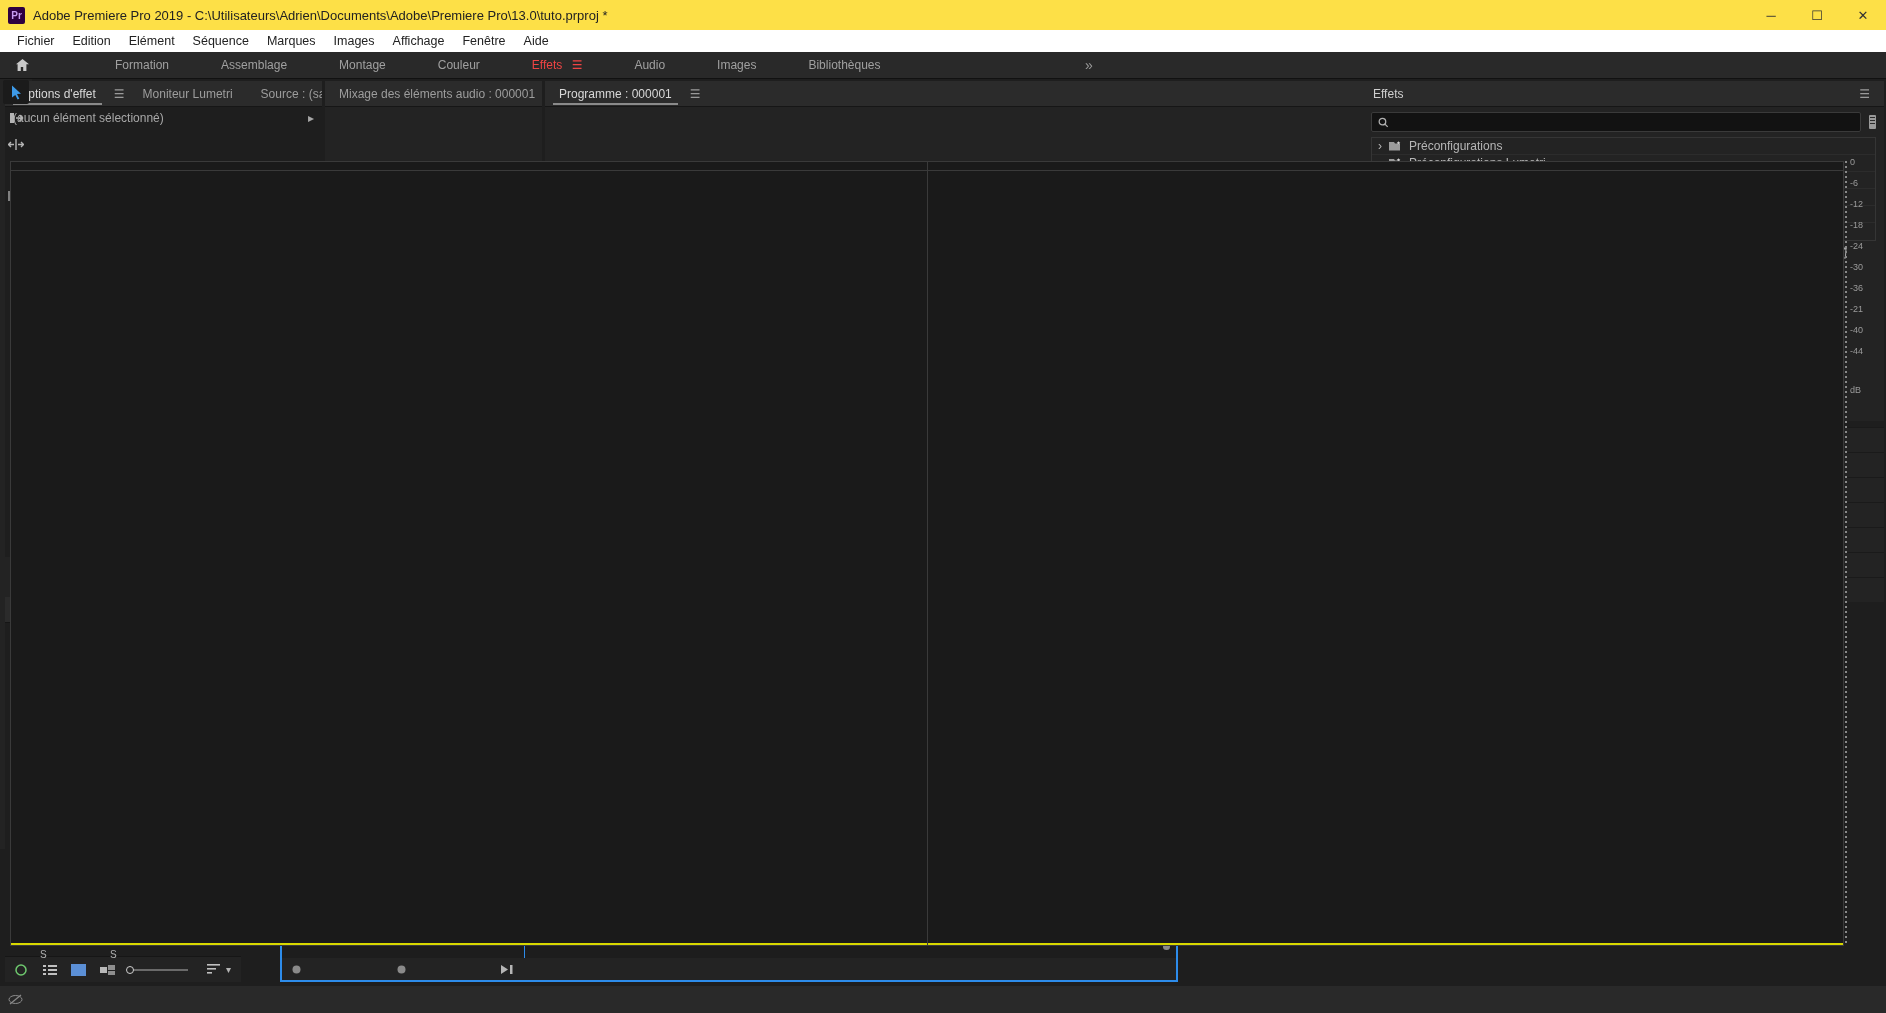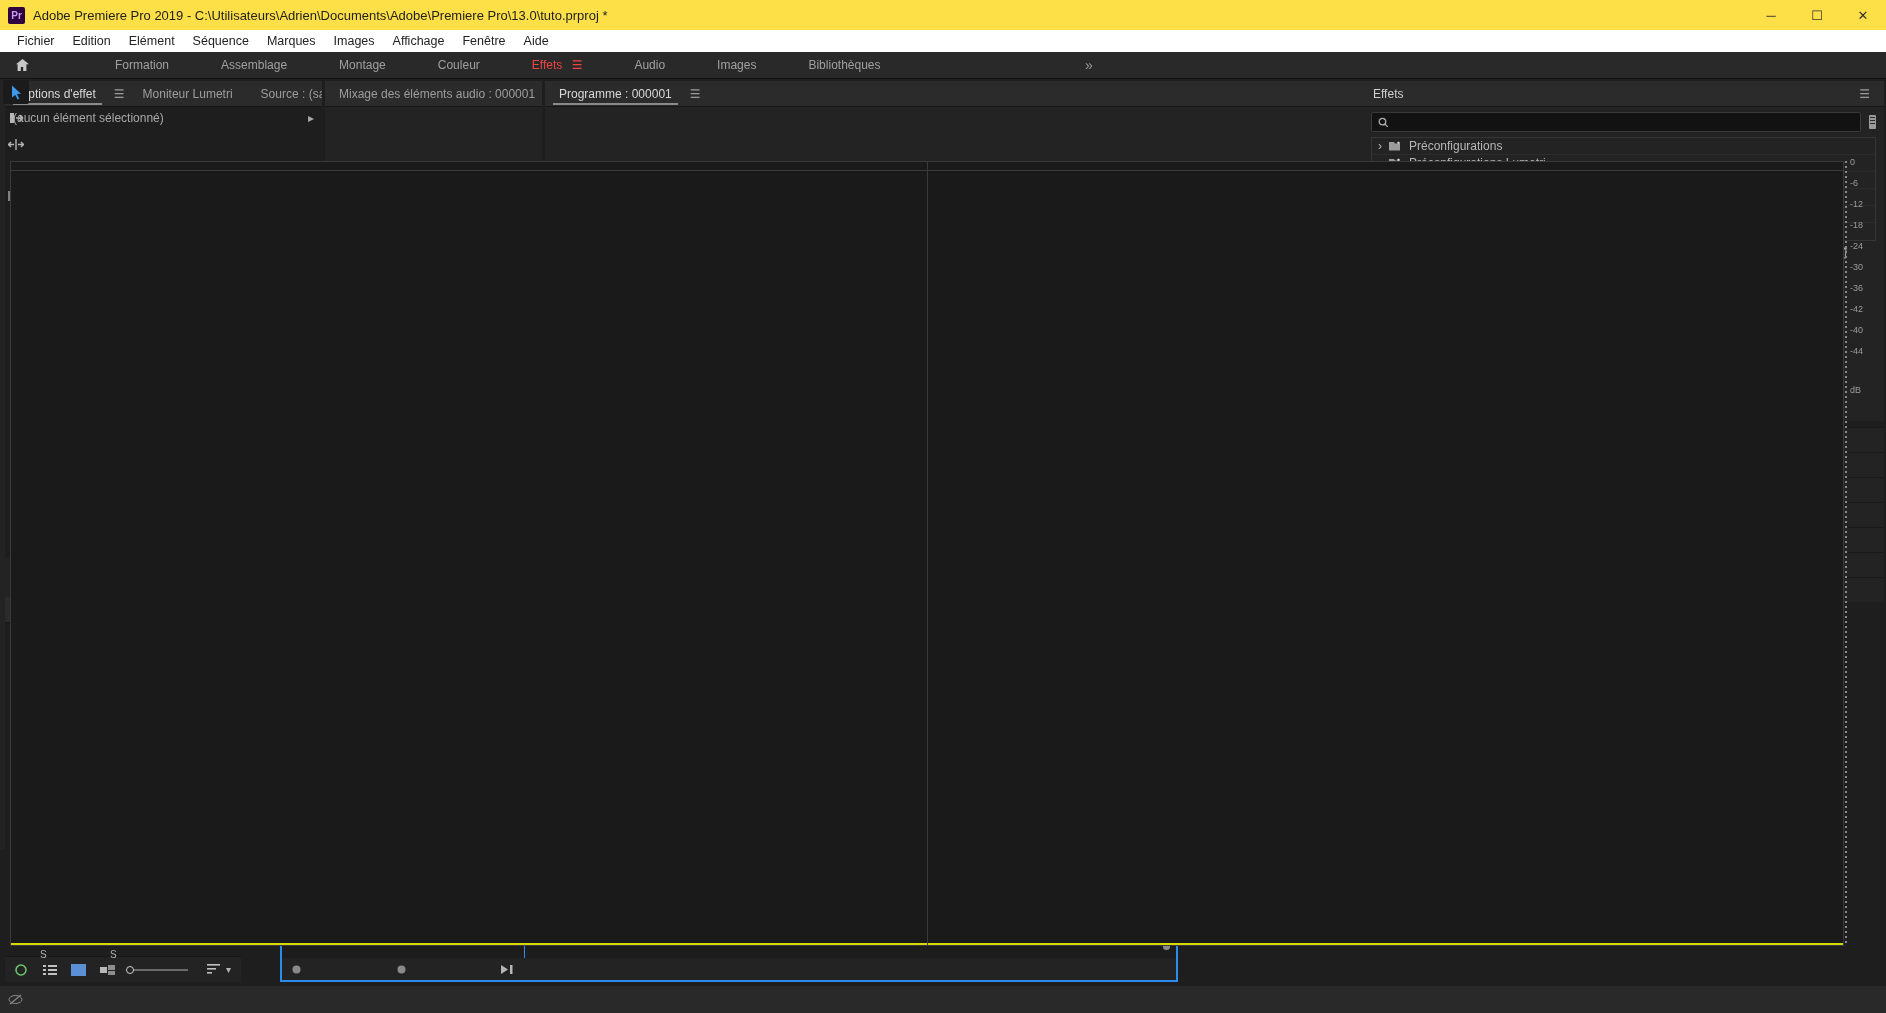--- a/index.html
+++ b/index.html
@@ -1244,21 +1244,21 @@
       </div>
       <div class="am-scale">
         <div class="am-dots" style="background:repeating-linear-gradient(to bottom,#8a8a8a 0 2px,transparent 2px 5px)"></div>
         <span class="am-tick" style="top:-4px">0</span>
         <span class="am-tick" style="top:17px">-6</span>
         <span class="am-tick" style="top:38px">-12</span>
         <span class="am-tick" style="top:59px">-18</span>
         <span class="am-tick" style="top:80px">-24</span>
         <span class="am-tick" style="top:101px">-30</span>
         <span class="am-tick" style="top:122px">-36</span>
-        <span class="am-tick" style="top:143px">-42</span>
+        <span class="am-tick" style="top:143px">-21</span>
         <span class="am-tick" style="top:164px">-40</span>
         <span class="am-tick" style="top:185px">-44</span>
         <span class="am-tick" style="top:224px">dB</span>
       </div>
     </div>
     <span style="position:absolute;left:40px;bottom:26px;font-size:10px;color:#b0b0b0">S</span>
     <span style="position:absolute;left:110px;bottom:26px;font-size:10px;color:#b0b0b0">S</span>
   </div>
 
 </div>

